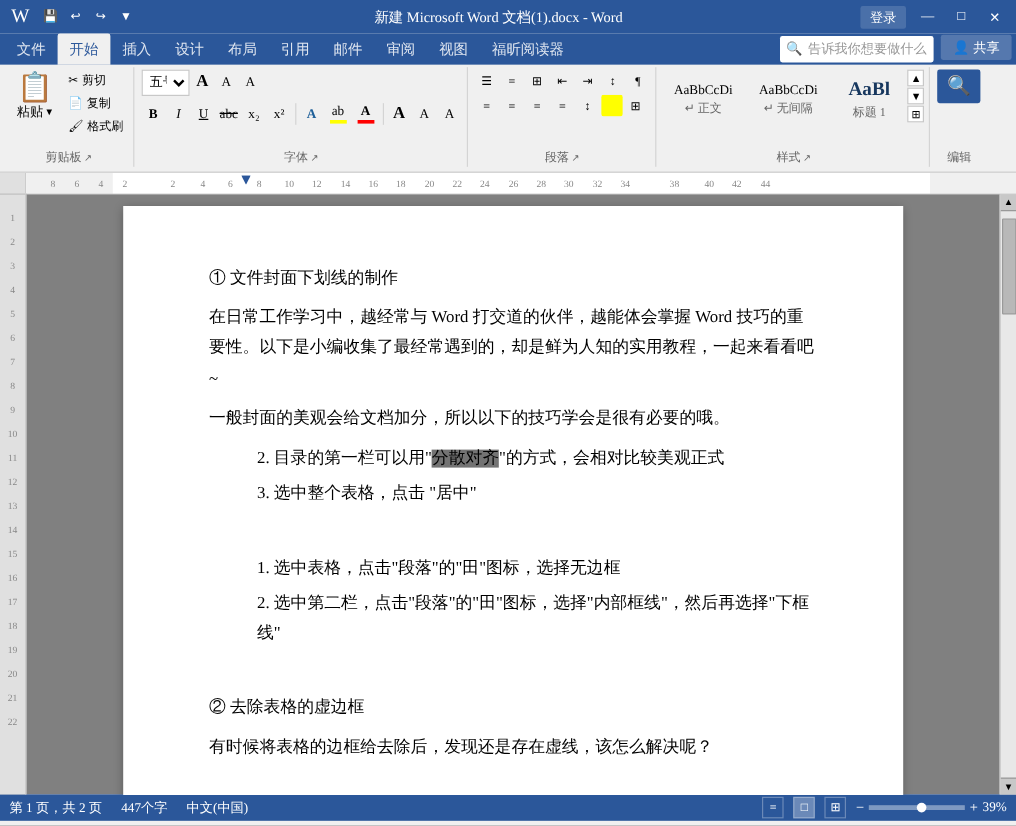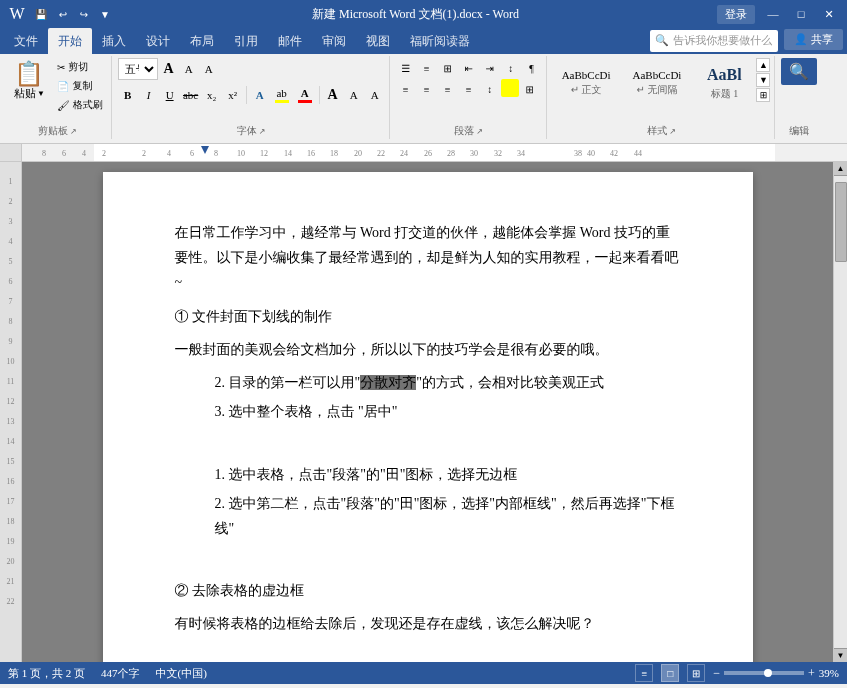--- a/index.html
+++ b/index.html
@@ -348,21 +348,21 @@
         <span style="position:absolute;left:308px;font-size:8px;color:#888;">18</span>
         <span style="position:absolute;left:332px;font-size:8px;color:#888;">20</span>
         <span style="position:absolute;left:355px;font-size:8px;color:#888;">22</span>
         <span style="position:absolute;left:378px;font-size:8px;color:#888;">24</span>
         <span style="position:absolute;left:402px;font-size:8px;color:#888;text-align:center;">26</span>
         <span style="position:absolute;left:425px;font-size:8px;color:#888;">28</span>
         <span style="position:absolute;left:448px;font-size:8px;color:#888;">30</span>
         <span style="position:absolute;left:472px;font-size:8px;color:#888;">32</span>
         <span style="position:absolute;left:495px;font-size:8px;color:#888;">34</span>
         <span style="position:absolute;left:518px;font-size:8px;color:#888;margin-top:44px;">36</span>
-        <span style="position:absolute;left:552px;font-size:8px;color:#888;">38</span>
+        <span style="position:absolute;left:536px;font-size:8px;color:#888;">38</span>
         <span style="position:absolute;left:565px;font-size:8px;color:#888;">40</span>
         <span style="position:absolute;left:588px;font-size:8px;color:#888;">42</span>
         <span style="position:absolute;left:612px;font-size:8px;color:#888;">44</span>
       </div>
     </div>
   </div>
 </div>
 
 <div style="display:flex;flex:1;height:calc(688px - 28px - 26px - 94px - 18px - 22px);background:#808080;">
 
@@ -386,23 +386,23 @@
     <div style="height:20px;line-height:20px;">17</div>
     <div style="height:20px;line-height:20px;">18</div>
     <div style="height:20px;line-height:20px;">19</div>
     <div style="height:20px;line-height:20px;">20</div>
     <div style="height:20px;line-height:20px;">21</div>
     <div style="height:20px;line-height:20px;">22</div>
   </div>
 
   <div style="flex:1;overflow:auto;display:flex;justify-content:center;padding:10px 0;">
     <div class="word-page">
+      <p><span class="circle-num">①</span> 文件封面下划线的制作</p>
+
       <p>在日常工作学习中，越经常与 Word 打交道的伙伴，越能体会掌握 Word 技巧的重要性。以下是小编收集了最经常遇到的，却是鲜为人知的实用教程，一起来看看吧~</p>
-
-      <p><span class="circle-num">①</span> 文件封面下划线的制作</p>
       <p>一般封面的美观会给文档加分，所以以下的技巧学会是很有必要的哦。</p>
 
       <div style="margin-left:20px;">
         <div class="list-item">2.  目录的第一栏可以用"<span class="highlight-yellow">分散对齐</span>"的方式，会相对比较美观正式</div>
         <div class="list-item">3.  选中整个表格，点击 "居中"</div>
       </div>
 
       <p>&nbsp;</p>
 
       <div style="margin-left:20px;">

